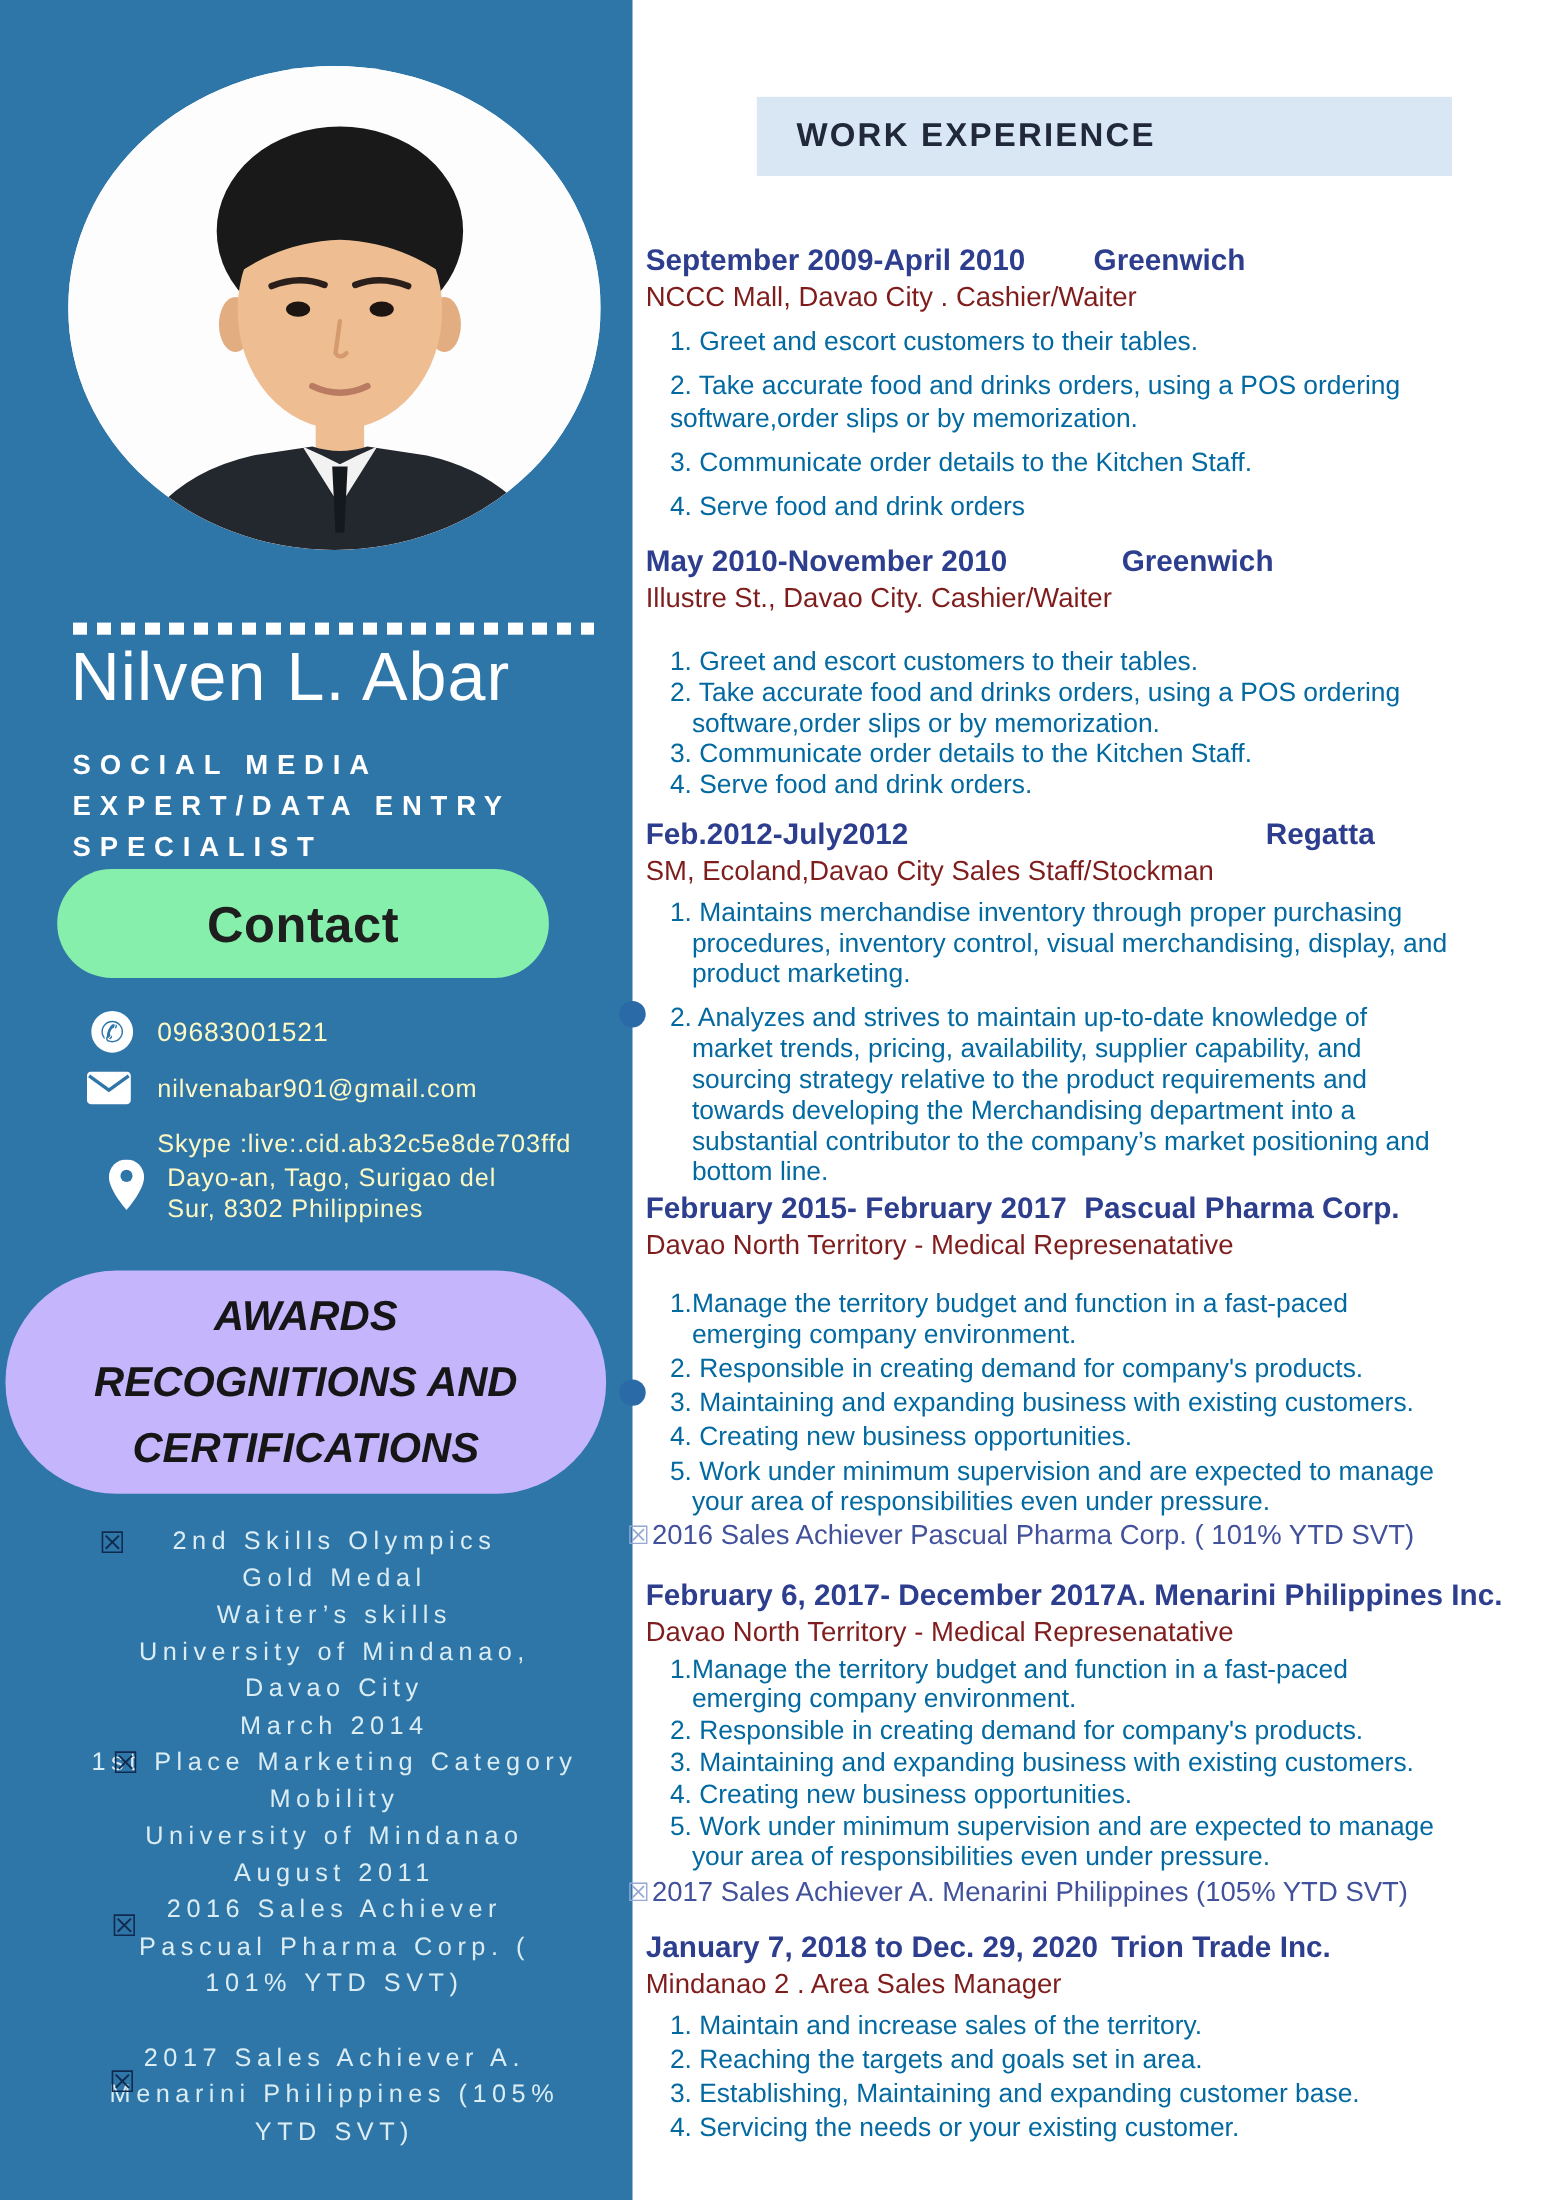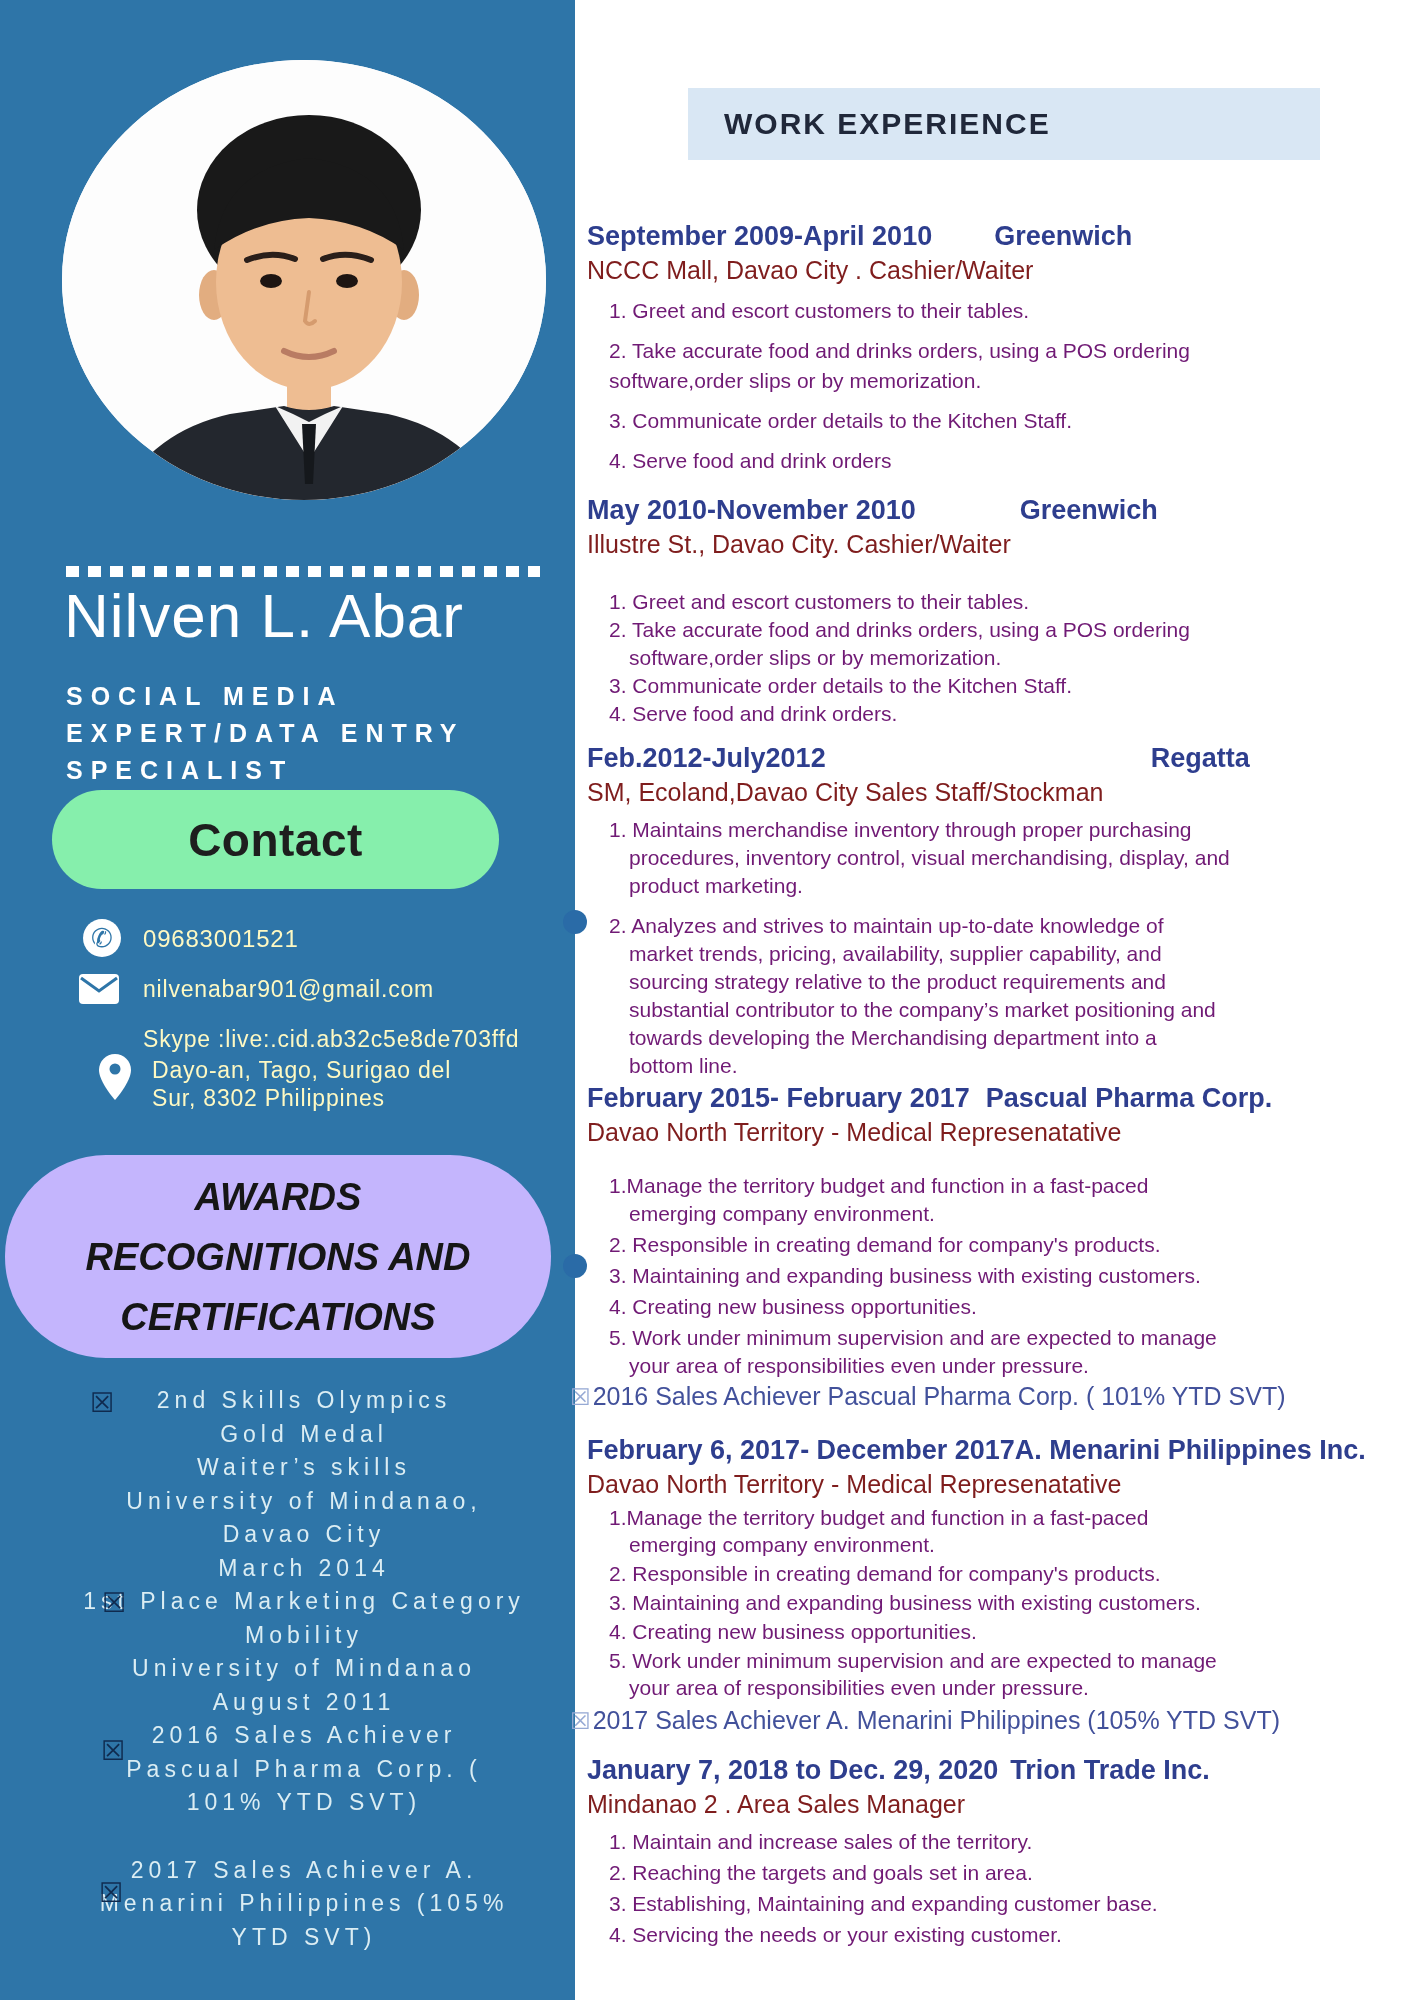--- a/index.html
+++ b/index.html
@@ -37,21 +37,21 @@
   .sb-b1{left:90px;top:1390px;} .sb-b2{left:102px;top:1590px;}
   .sb-b3{left:101px;top:1738px;} .sb-b4{left:99px;top:1880px;}
   
   .work-head-box{position:absolute;left:688px;top:88px;width:632px;height:72px;background:#d9e7f4;
          box-sizing:border-box;display:flex;align-items:center;padding-left:36px;
          font-size:30px;font-weight:700;color:#20283a;letter-spacing:2px;}
   .jobs{position:absolute;left:587px;top:0;width:827px;}
   .job{position:absolute;left:0;white-space:nowrap;}
   .job-head{display:flex;font-size:27px;font-weight:700;color:#2e3e8e;line-height:36px;}
   .job-sub{font-size:25px;color:#7f1d1d;margin-top:2px;line-height:28px;}
-  .job-items{font-size:21px;color:#701a75;line-height:28px;}
+  .job-items{font-size:24px;color:#0369a1;line-height:28px;}
   .line{margin-left:22px;} .line.cont{margin-left:42px;}
   .job-1{top:218px;} .job-2{top:492px;} .job-3{top:740px;}
   .job-4{top:1080px;} .job-5{top:1432px;} .job-6{top:1752px;}
   .job-1 .company{margin-left:62px;} .job-2 .company{margin-left:104px;}
   .job-3 .company{margin-left:325px;} .job-4 .company{margin-left:16px;}
   .job-5 .company{} .job-6 .company{margin-left:12px;}
   .job-1 .job-items{margin-top:12px;line-height:30px;} .job-1 .item{margin-bottom:10px;}
   .job-1 .line.cont{margin-left:22px;}
   .job-2 .job-items{margin-top:30px;}
   .job-3 .job-items{margin-top:10px;} .job-3 .item{margin-bottom:12px;}
@@ -209,22 +209,22 @@
         <div class="job-items">
           <div class="item">
             <div class="line">1. Maintains merchandise inventory through proper purchasing</div>
             <div class="line cont">procedures, inventory control, visual merchandising, display, and</div>
             <div class="line cont">product marketing.</div>
           </div>
           <div class="item">
             <div class="line">2. Analyzes and strives to maintain up-to-date knowledge of</div>
             <div class="line cont">market trends, pricing, availability, supplier capability, and</div>
             <div class="line cont">sourcing strategy relative to the product requirements and</div>
+            <div class="line cont">towards developing the Merchandising department into a</div>
             <div class="line cont">substantial contributor to the company’s market positioning and</div>
-            <div class="line cont">towards developing the Merchandising department into a</div>
             <div class="line cont">bottom line.</div>
           </div>
         </div>
       </div>
       <div class="job job-4">
         <div class="job-head">
           <span class="dates">February 2015- February 2017</span>
           <span class="company">Pascual Pharma Corp.</span>
         </div>
         <div class="job-sub">Davao North Territory - Medical Represenatative</div>

